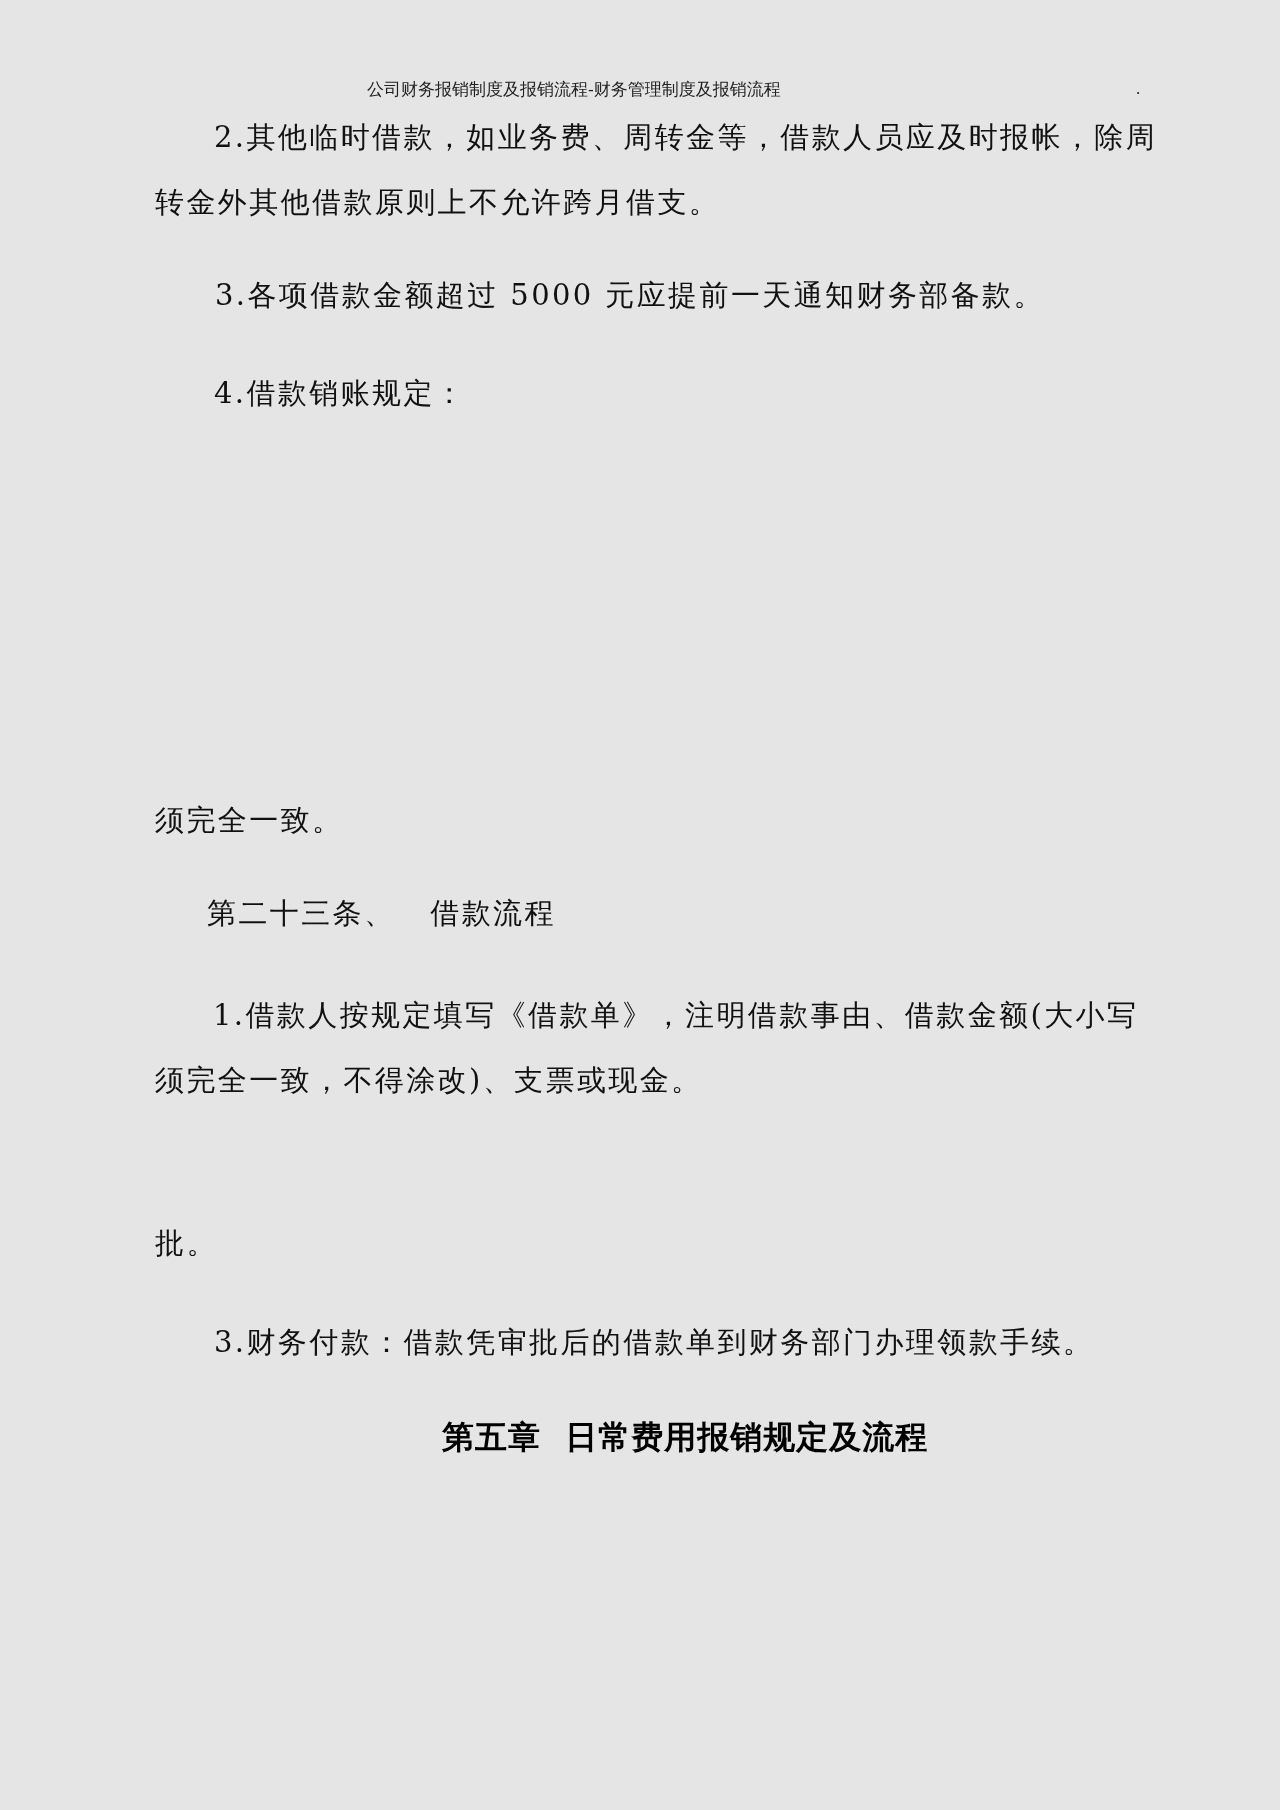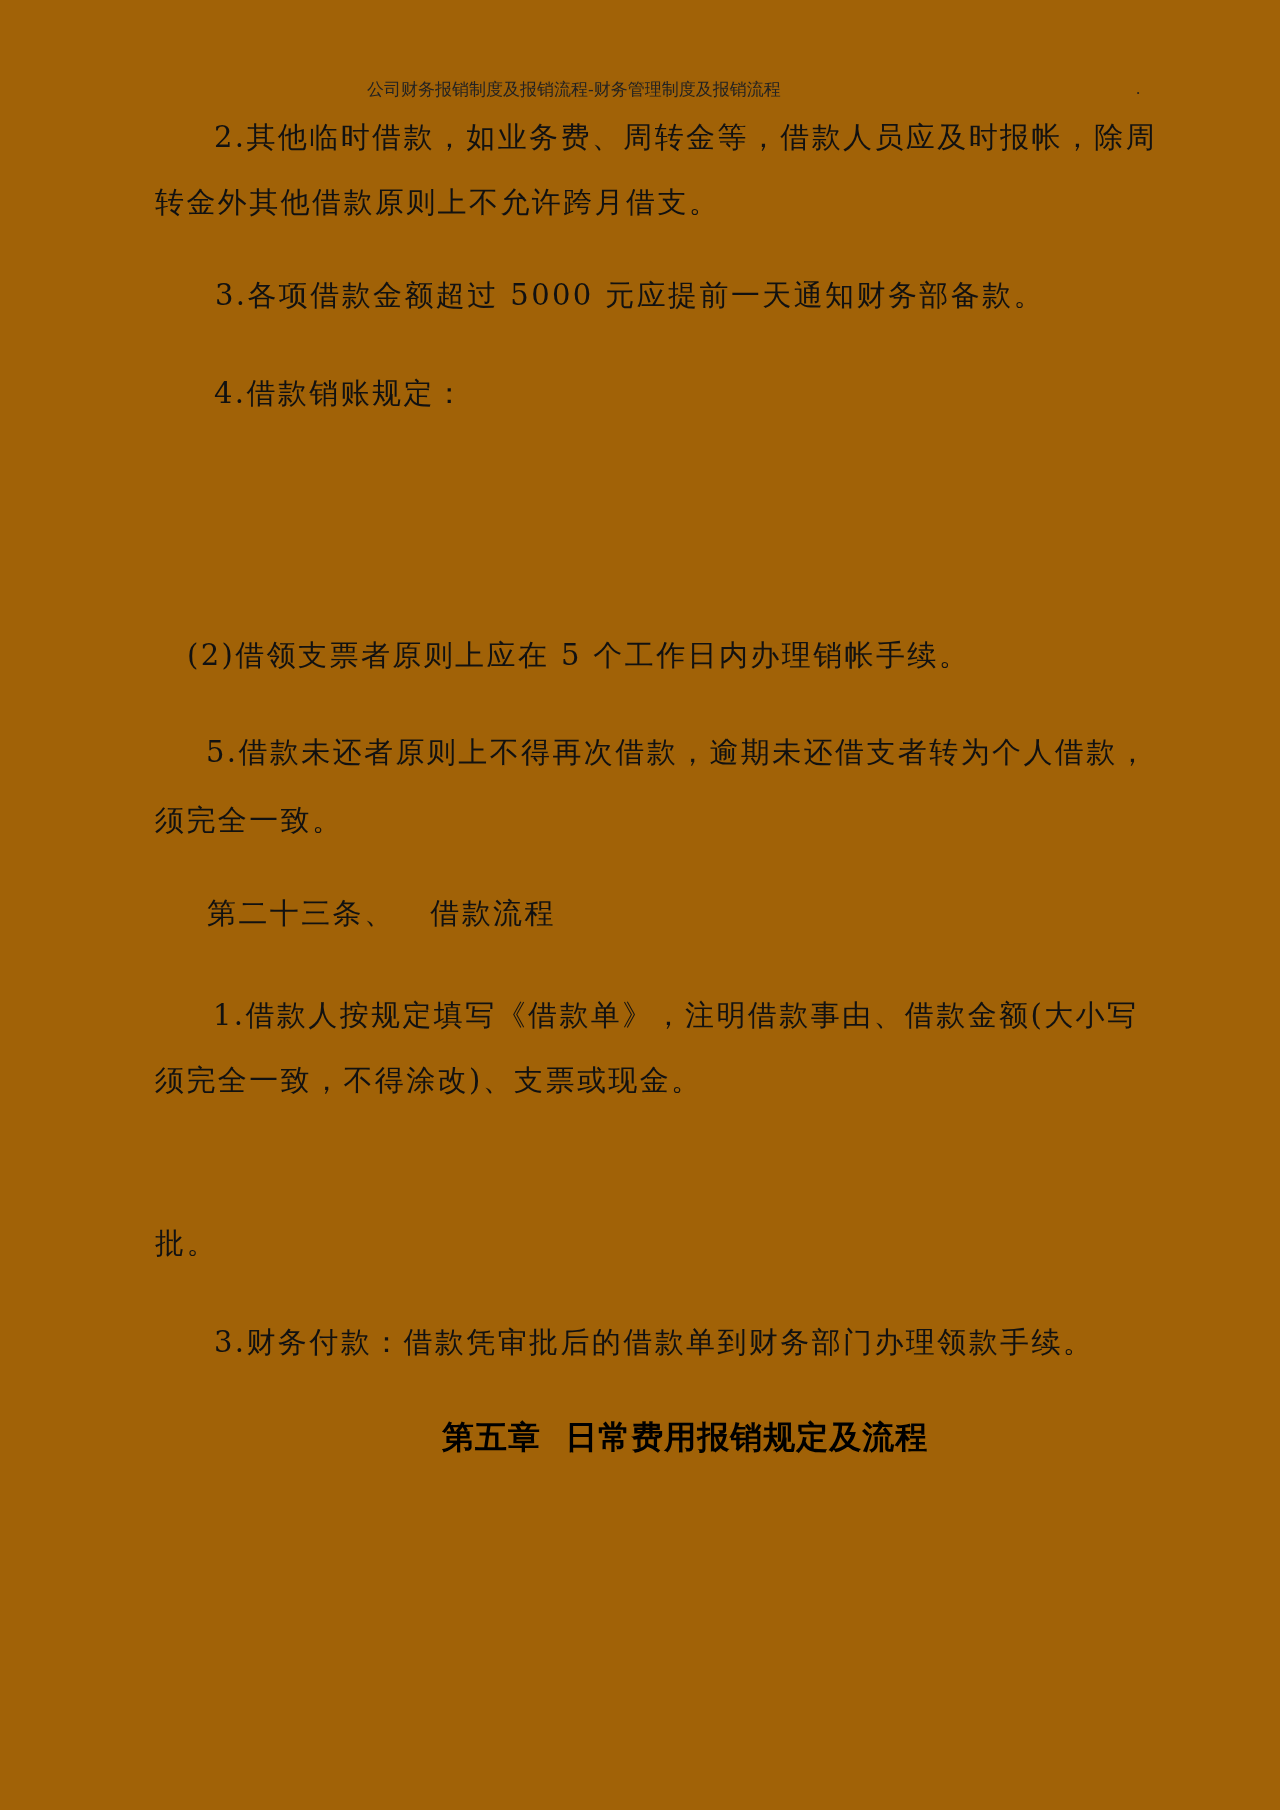--- a/index.html
+++ b/index.html
@@ -1,35 +1,33 @@
 <!DOCTYPE html>
 <html><head>
   <meta charset="utf-8">
   <style>
     html, body { margin: 0; padding: 0; background: #ffffff; }
     body { width: 1280px; height: 1810px; position: relative; overflow: hidden; }
-    .page { position: absolute; left: 0; top: 0; width: 1280px; height: 1810px; background: #a16207; color: #111111; }
+    .page { position: absolute; left: 0; top: 0; width: 1280px; height: 1810px; background: #e5e5e5; color: #111111; }
     .header { position: absolute; left: 367px; top: 78px; font-family: "DejaVu Serif", "Liberation Serif", serif; font-size: 17px; line-height: 22px; color: #222222; white-space: nowrap; letter-spacing: 0px; }
     .header-dot { position: absolute; left: 1136px; top: 78px; font-family: "Liberation Serif", serif; font-size: 17px; line-height: 22px; color: #222222; }
     .line { position: absolute; font-family: "DejaVu Serif", "Liberation Serif", serif; font-size: 29px; line-height: 36px; color: #111111; white-space: nowrap; letter-spacing: 2.4px; }
     .chapter { position: absolute; left: 442px; top: 1418px; font-family: "DejaVu Sans", "Liberation Sans", sans-serif; font-weight: bold; font-size: 32px; line-height: 38px; color: #000000; white-space: nowrap; letter-spacing: 1px; }
   </style>
 </head>
 <body>
 
 <div class="page">
   <div class="header">公司财务报销制度及报销流程-财务管理制度及报销流程</div>
   <div class="header-dot">.</div>
 
   <div class="line" style="left:214px; top:119px;">2.其他临时借款，如业务费、周转金等，借款人员应及时报帐，除周</div>
   <div class="line" style="left:155px; top:184px;">转金外其他借款原则上不允许跨月借支。</div>
   <div class="line" style="left:215px; top:277px;">3.各项借款金额超过 5000 元应提前一天通知财务部备款。</div>
   <div class="line" style="left:214px; top:375px;">4.借款销账规定：</div>
-  <div class="line" style="left:187px; top:637px;">(2)借领支票者原则上应在 5 个工作日内办理销帐手续。</div>
-  <div class="line" style="left:206px; top:734px;">5.借款未还者原则上不得再次借款，逾期未还借支者转为个人借款，</div>
   <div class="line" style="left:155px; top:802px;">须完全一致。</div>
   <div class="line" style="left:207px; top:895px; white-space:pre;">第二十三条、   借款流程</div>
   <div class="line" style="left:213px; top:997px;">1.借款人按规定填写《借款单》，注明借款事由、借款金额(大小写</div>
   <div class="line" style="left:155px; top:1062px;">须完全一致，不得涂改)、支票或现金。</div>
   <div class="line" style="left:155px; top:1225px;">批。</div>
   <div class="line" style="left:214px; top:1324px;">3.财务付款：借款凭审批后的借款单到财务部门办理领款手续。</div>
 
   <div class="chapter" style="white-space:pre;">第五章  日常费用报销规定及流程</div>
 </div>
 

